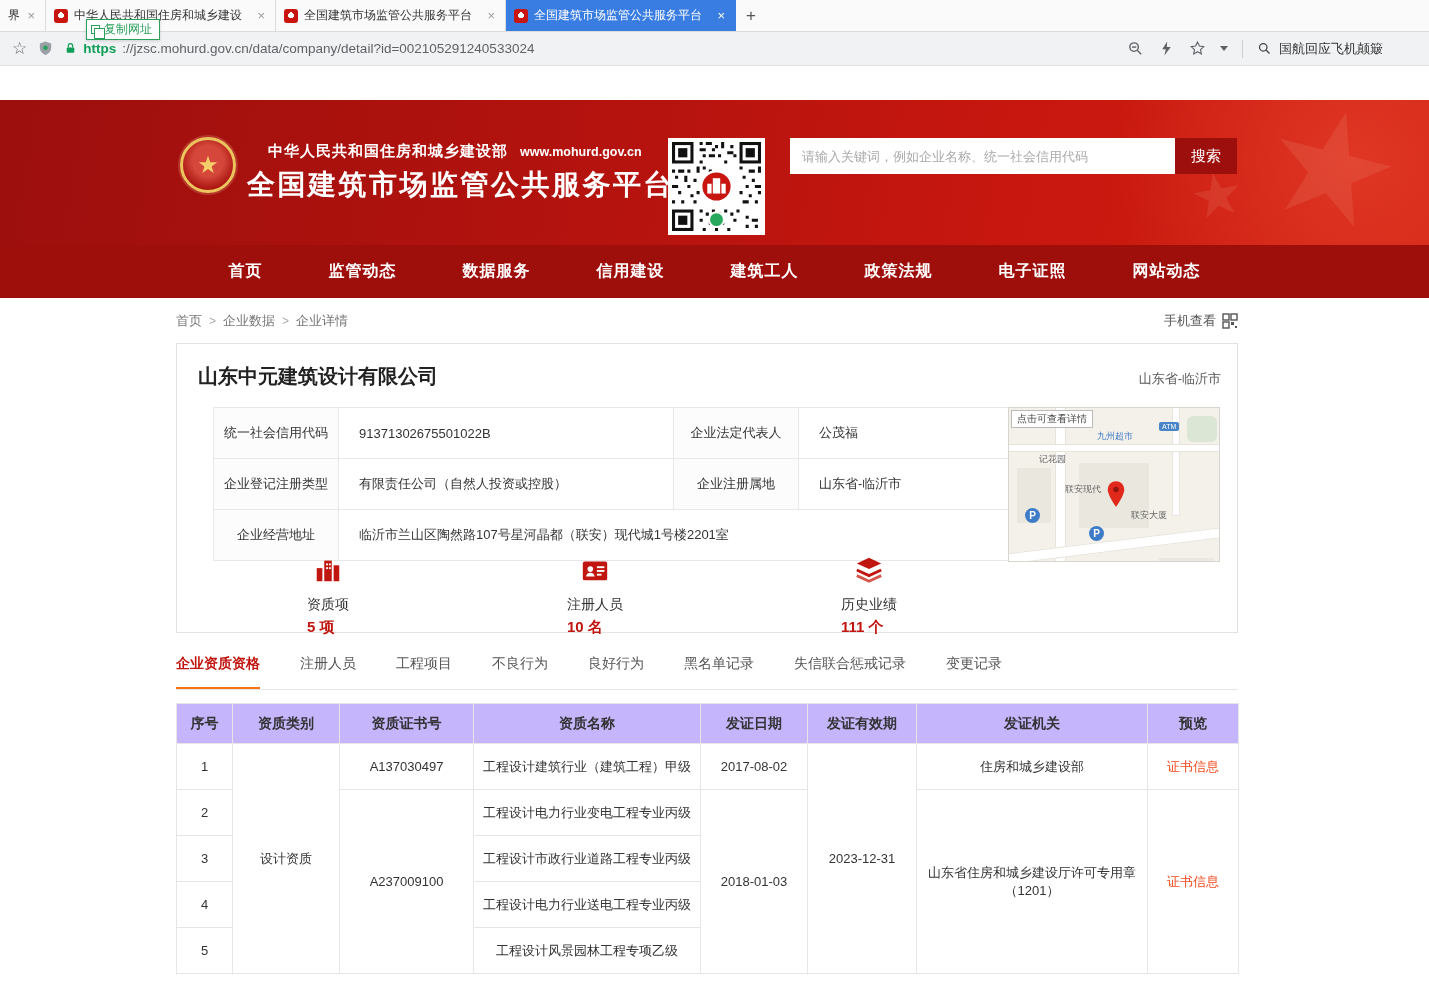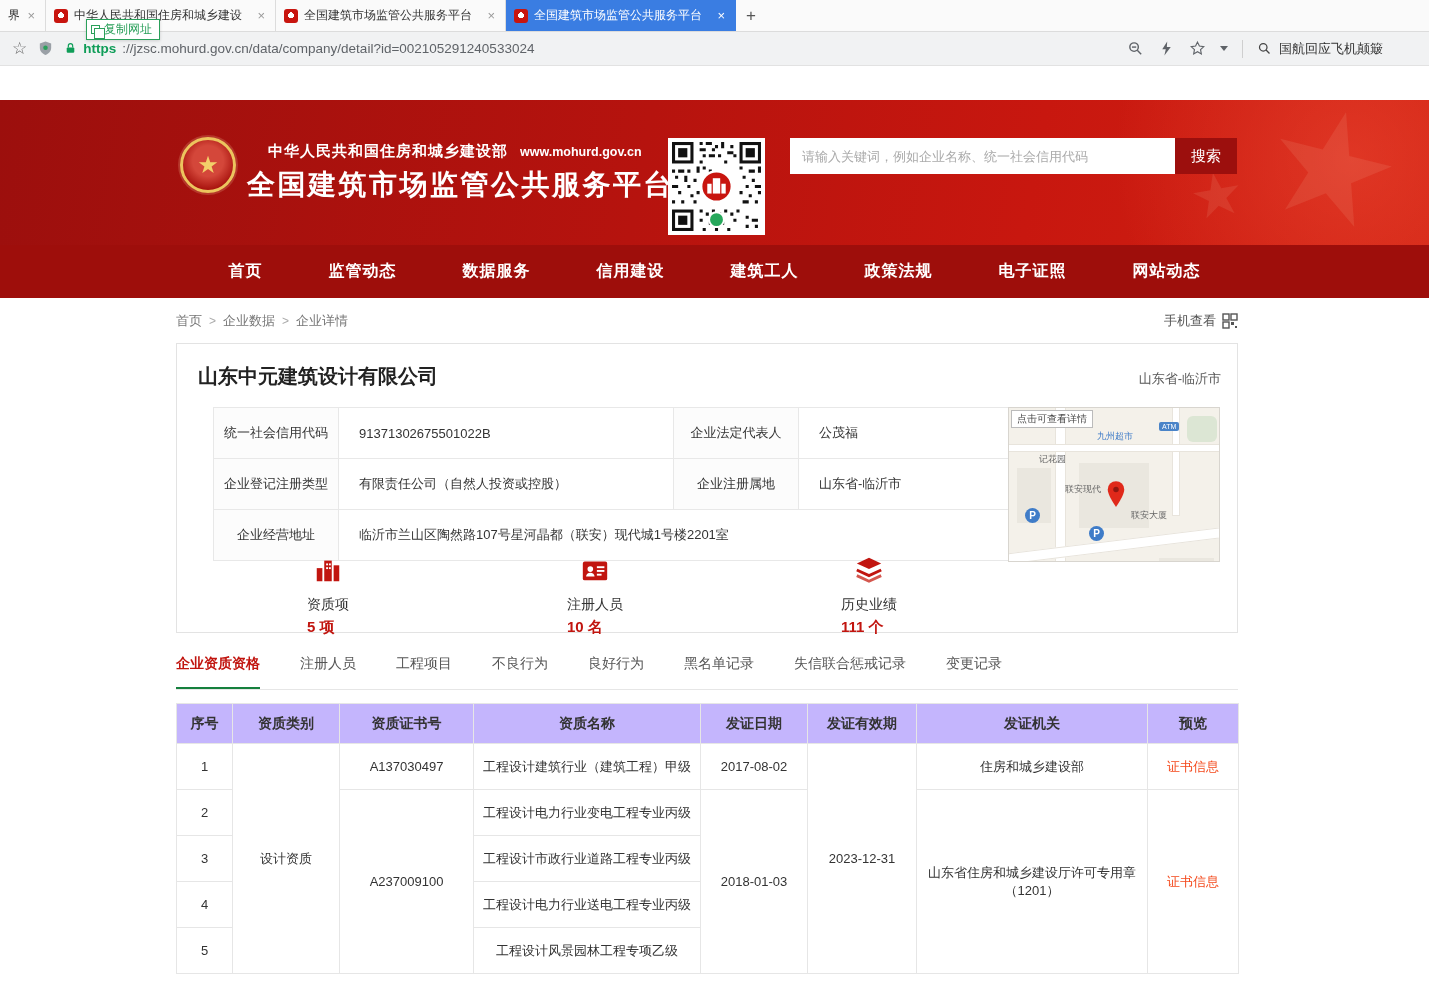--- a/index.html
+++ b/index.html
@@ -110,21 +110,21 @@
   .pmark { position:absolute; width:15px; height:15px; border-radius:50%; background:#3f7cc8;
     color:#fff; font-size:10px; font-weight:bold; display:flex; align-items:center; justify-content:center; }
   .atm { position:absolute; background:#4a84c8; color:#fff; font-size:7px; padding:1px 3px; border-radius:2px; }
   .map-hint { position:absolute; left:2px; top:2px; background:#fff; border:1px solid #bbb;
     color:#444; font-size:10px; padding:1px 5px; z-index:5; }
   .pin { position:absolute; z-index:4; }
 
   
   .dtabs { margin-top:22px; display:flex; gap:40px; border-bottom:1px solid #e6e6e6; height:35px; }
   .dtab { font-size:14px; color:#555; padding-bottom:12px; cursor:pointer; }
-  .dtab.active { color:#c1150f; font-weight:bold; border-bottom:2px solid #15803d; }
+  .dtab.active { color:#c1150f; font-weight:bold; border-bottom:2px solid #f97316; }
 
   
   .qual-table { margin-top:13px; width:1062px; border-collapse:collapse; table-layout:fixed; }
   .qual-table th { height:40px; background:#c4b5fd; border:1px solid #e6e6e6; font-size:14px;
     color:#333; font-weight:bold; }
   .qual-table td { height:46px; border:1px solid #e6e6e6; font-size:13px; color:#333;
     text-align:center; padding:4px 8px; }
   .cert-link { color:#f4491c; cursor:pointer; text-decoration:none; }
 </style>
 </head>

